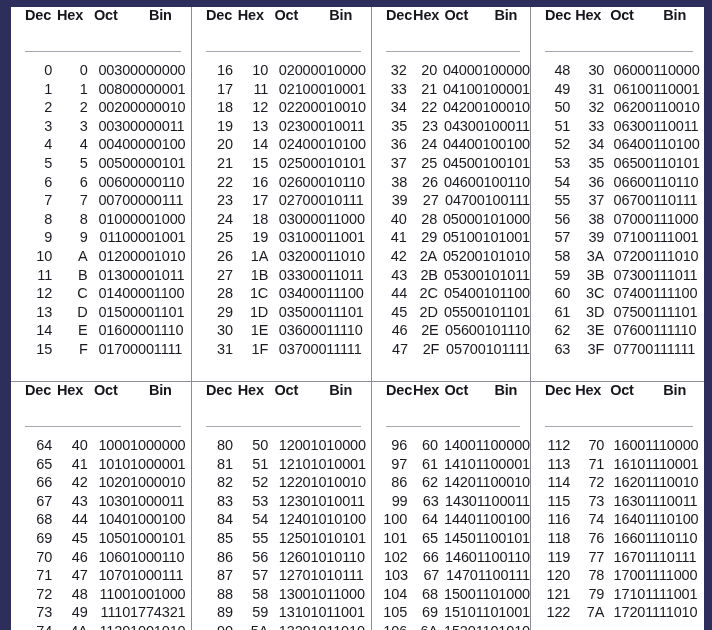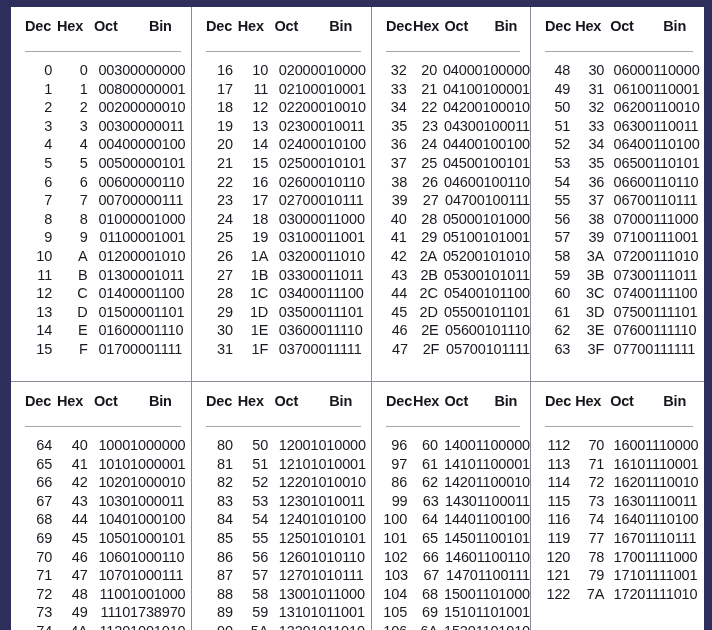--- a/index.html
+++ b/index.html
@@ -61,21 +61,21 @@
   }
 
   .panel-1 { width: 180px; }
   .panel-2 { width: 180px; }
   .panel-3 { width: 159px; }
   .panel-4 { width: 173px; }
 
   .panel-head {
     display: flex;
     flex-direction: row;
-    align-items: center;
+    align-items: flex-start;
     font-weight: bold;
     font-size: 14.5px;
     color: #16161d;
     height: 44px;
     padding-bottom: 6px;
     box-sizing: border-box;
     letter-spacing: -0.2px;
   }
 
   .panel-head-rule {
@@ -239,21 +239,21 @@
           <div class="rows">
             <div class="row"><div class="c-dec">64</div><div class="c-hex">40</div><div class="c-oct">100</div><div class="c-bin">01000000</div></div>
             <div class="row"><div class="c-dec">65</div><div class="c-hex">41</div><div class="c-oct">101</div><div class="c-bin">01000001</div></div>
             <div class="row"><div class="c-dec">66</div><div class="c-hex">42</div><div class="c-oct">102</div><div class="c-bin">01000010</div></div>
             <div class="row"><div class="c-dec">67</div><div class="c-hex">43</div><div class="c-oct">103</div><div class="c-bin">01000011</div></div>
             <div class="row"><div class="c-dec">68</div><div class="c-hex">44</div><div class="c-oct">104</div><div class="c-bin">01000100</div></div>
             <div class="row"><div class="c-dec">69</div><div class="c-hex">45</div><div class="c-oct">105</div><div class="c-bin">01000101</div></div>
             <div class="row"><div class="c-dec">70</div><div class="c-hex">46</div><div class="c-oct">106</div><div class="c-bin">01000110</div></div>
             <div class="row"><div class="c-dec">71</div><div class="c-hex">47</div><div class="c-oct">107</div><div class="c-bin">01000111</div></div>
             <div class="row"><div class="c-dec">72</div><div class="c-hex">48</div><div class="c-oct">110</div><div class="c-bin">01001000</div></div>
-            <div class="row"><div class="c-dec">73</div><div class="c-hex">49</div><div class="c-oct">111</div><div class="c-bin">01738970</div></div>
+            <div class="row"><div class="c-dec">73</div><div class="c-hex">49</div><div class="c-oct">111</div><div class="c-bin">01774321</div></div>
             <div class="row"><div class="c-dec">74</div><div class="c-hex">4A</div><div class="c-oct">112</div><div class="c-bin">01001010</div></div>
           </div>
         </div>
         <div class="panel panel-2">
           <div class="panel-head">
             <div class="h-dec">Dec</div>
             <div class="h-hex">Hex</div>
             <div class="h-oct">Oct</div>
             <div class="h-bin">Bin</div>
           </div>
@@ -301,20 +301,21 @@
             <div class="h-oct">Oct</div>
             <div class="h-bin">Bin</div>
           </div>
           <div class="panel-head-rule"></div>
           <div class="rows">
             <div class="row"><div class="c-dec">112</div><div class="c-hex">70</div><div class="c-oct">160</div><div class="c-bin">01110000</div></div>
             <div class="row"><div class="c-dec">113</div><div class="c-hex">71</div><div class="c-oct">161</div><div class="c-bin">01110001</div></div>
             <div class="row"><div class="c-dec">114</div><div class="c-hex">72</div><div class="c-oct">162</div><div class="c-bin">01110010</div></div>
             <div class="row"><div class="c-dec">115</div><div class="c-hex">73</div><div class="c-oct">163</div><div class="c-bin">01110011</div></div>
             <div class="row"><div class="c-dec">116</div><div class="c-hex">74</div><div class="c-oct">164</div><div class="c-bin">01110100</div></div>
+            <div class="row"><div class="c-dec">118</div><div class="c-hex">76</div><div class="c-oct">166</div><div class="c-bin">01110110</div></div>
             <div class="row"><div class="c-dec">119</div><div class="c-hex">77</div><div class="c-oct">167</div><div class="c-bin">01110111</div></div>
             <div class="row"><div class="c-dec">120</div><div class="c-hex">78</div><div class="c-oct">170</div><div class="c-bin">01111000</div></div>
             <div class="row"><div class="c-dec">121</div><div class="c-hex">79</div><div class="c-oct">171</div><div class="c-bin">01111001</div></div>
             <div class="row"><div class="c-dec">122</div><div class="c-hex">7A</div><div class="c-oct">172</div><div class="c-bin">01111010</div></div>
           </div>
         </div>
       </div>
     </div>
 </div>
 

